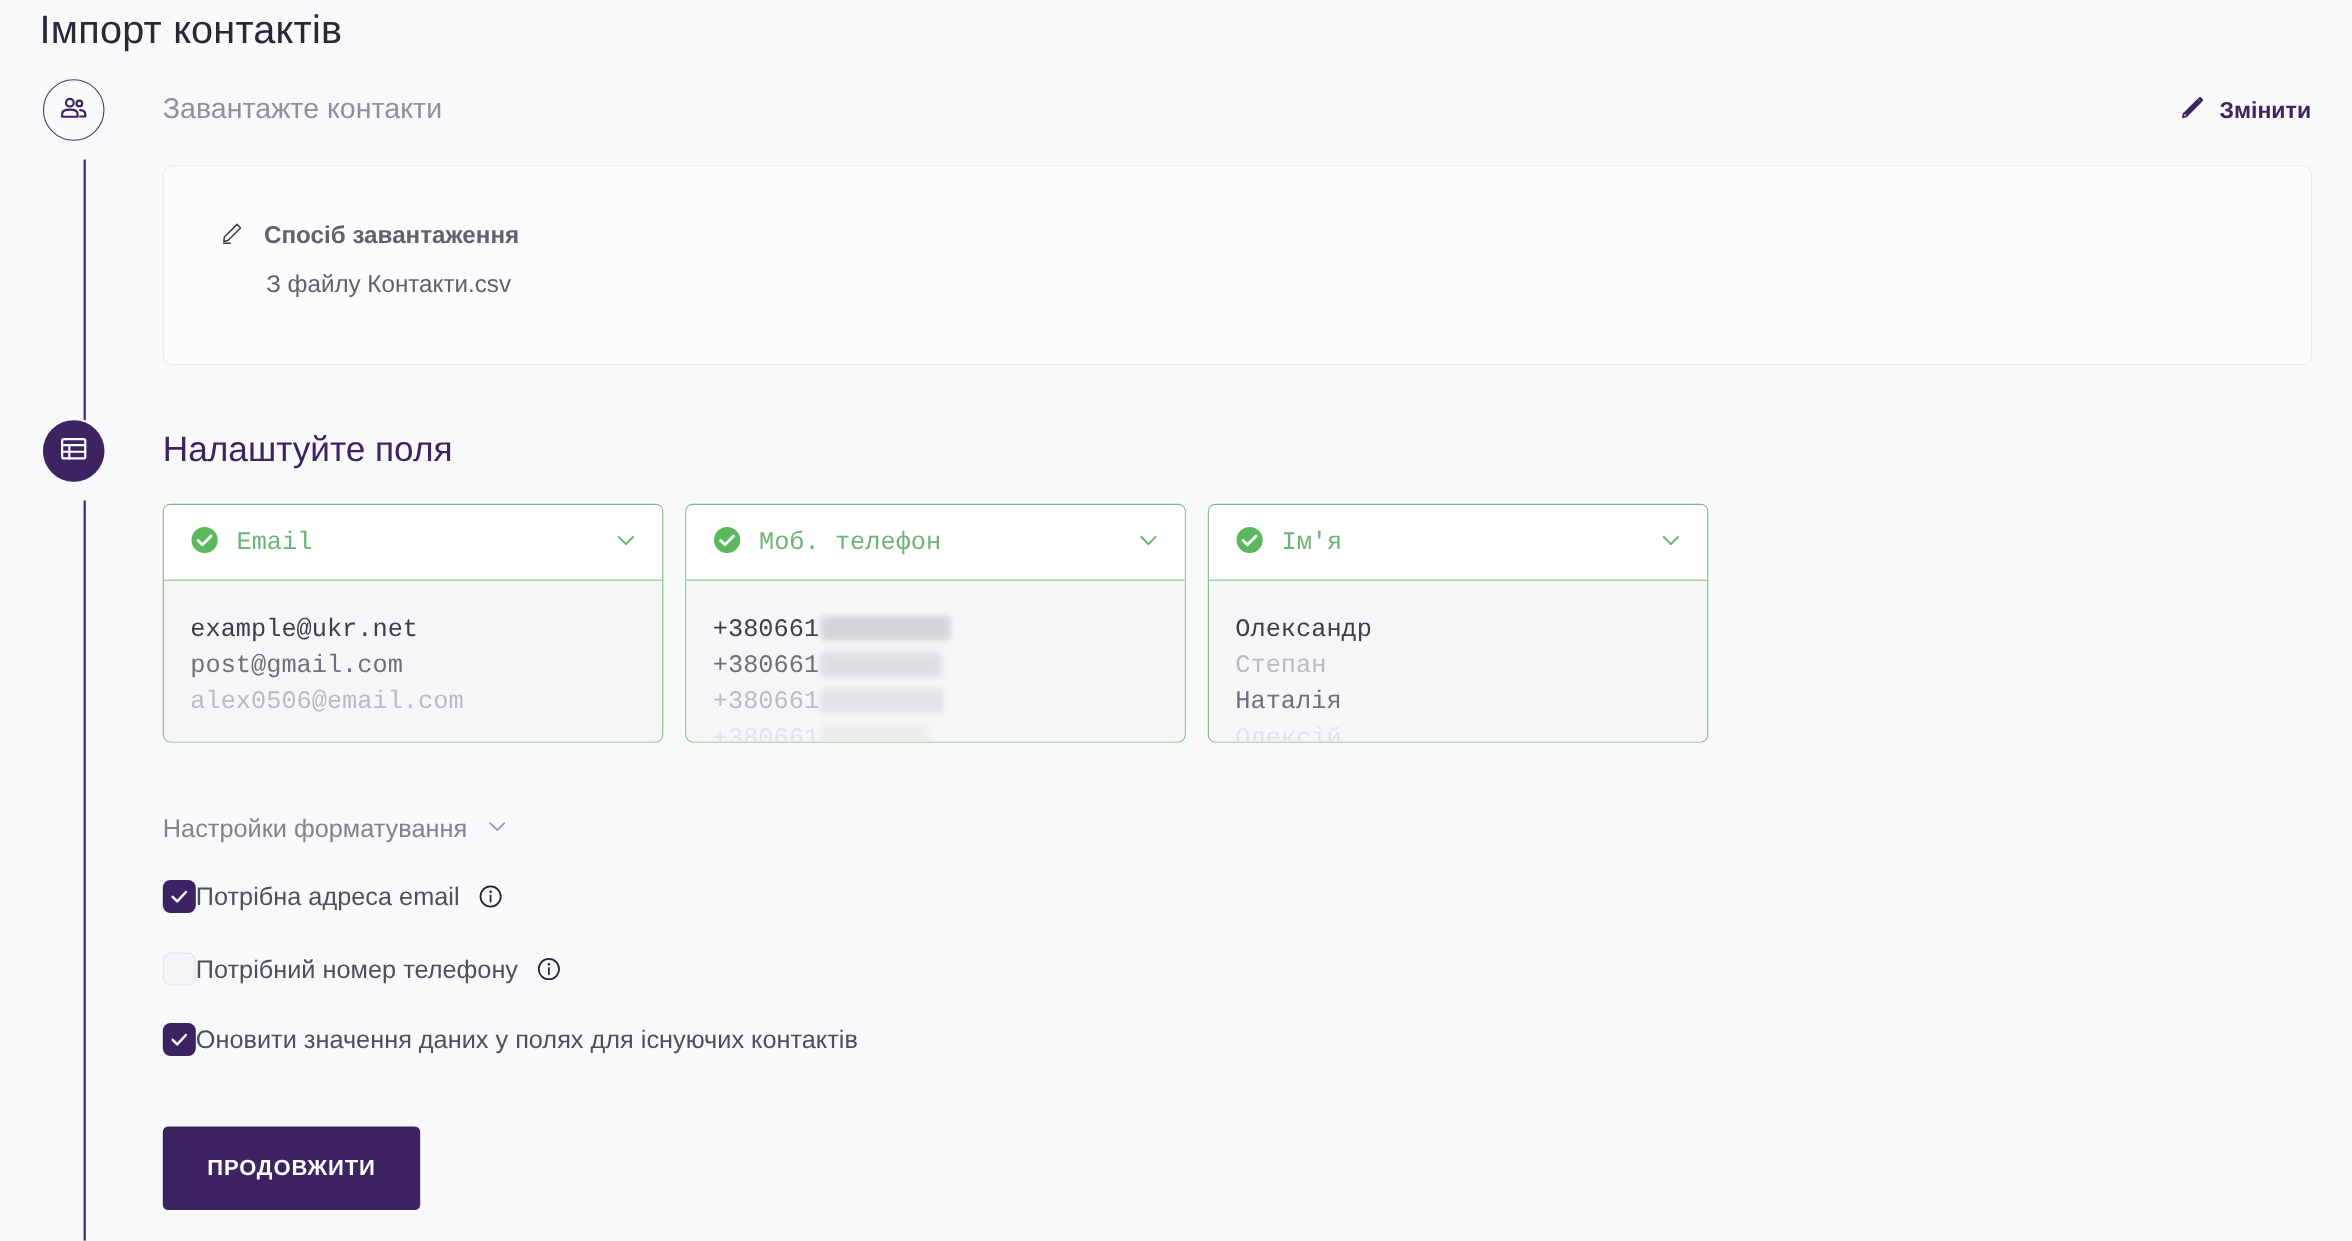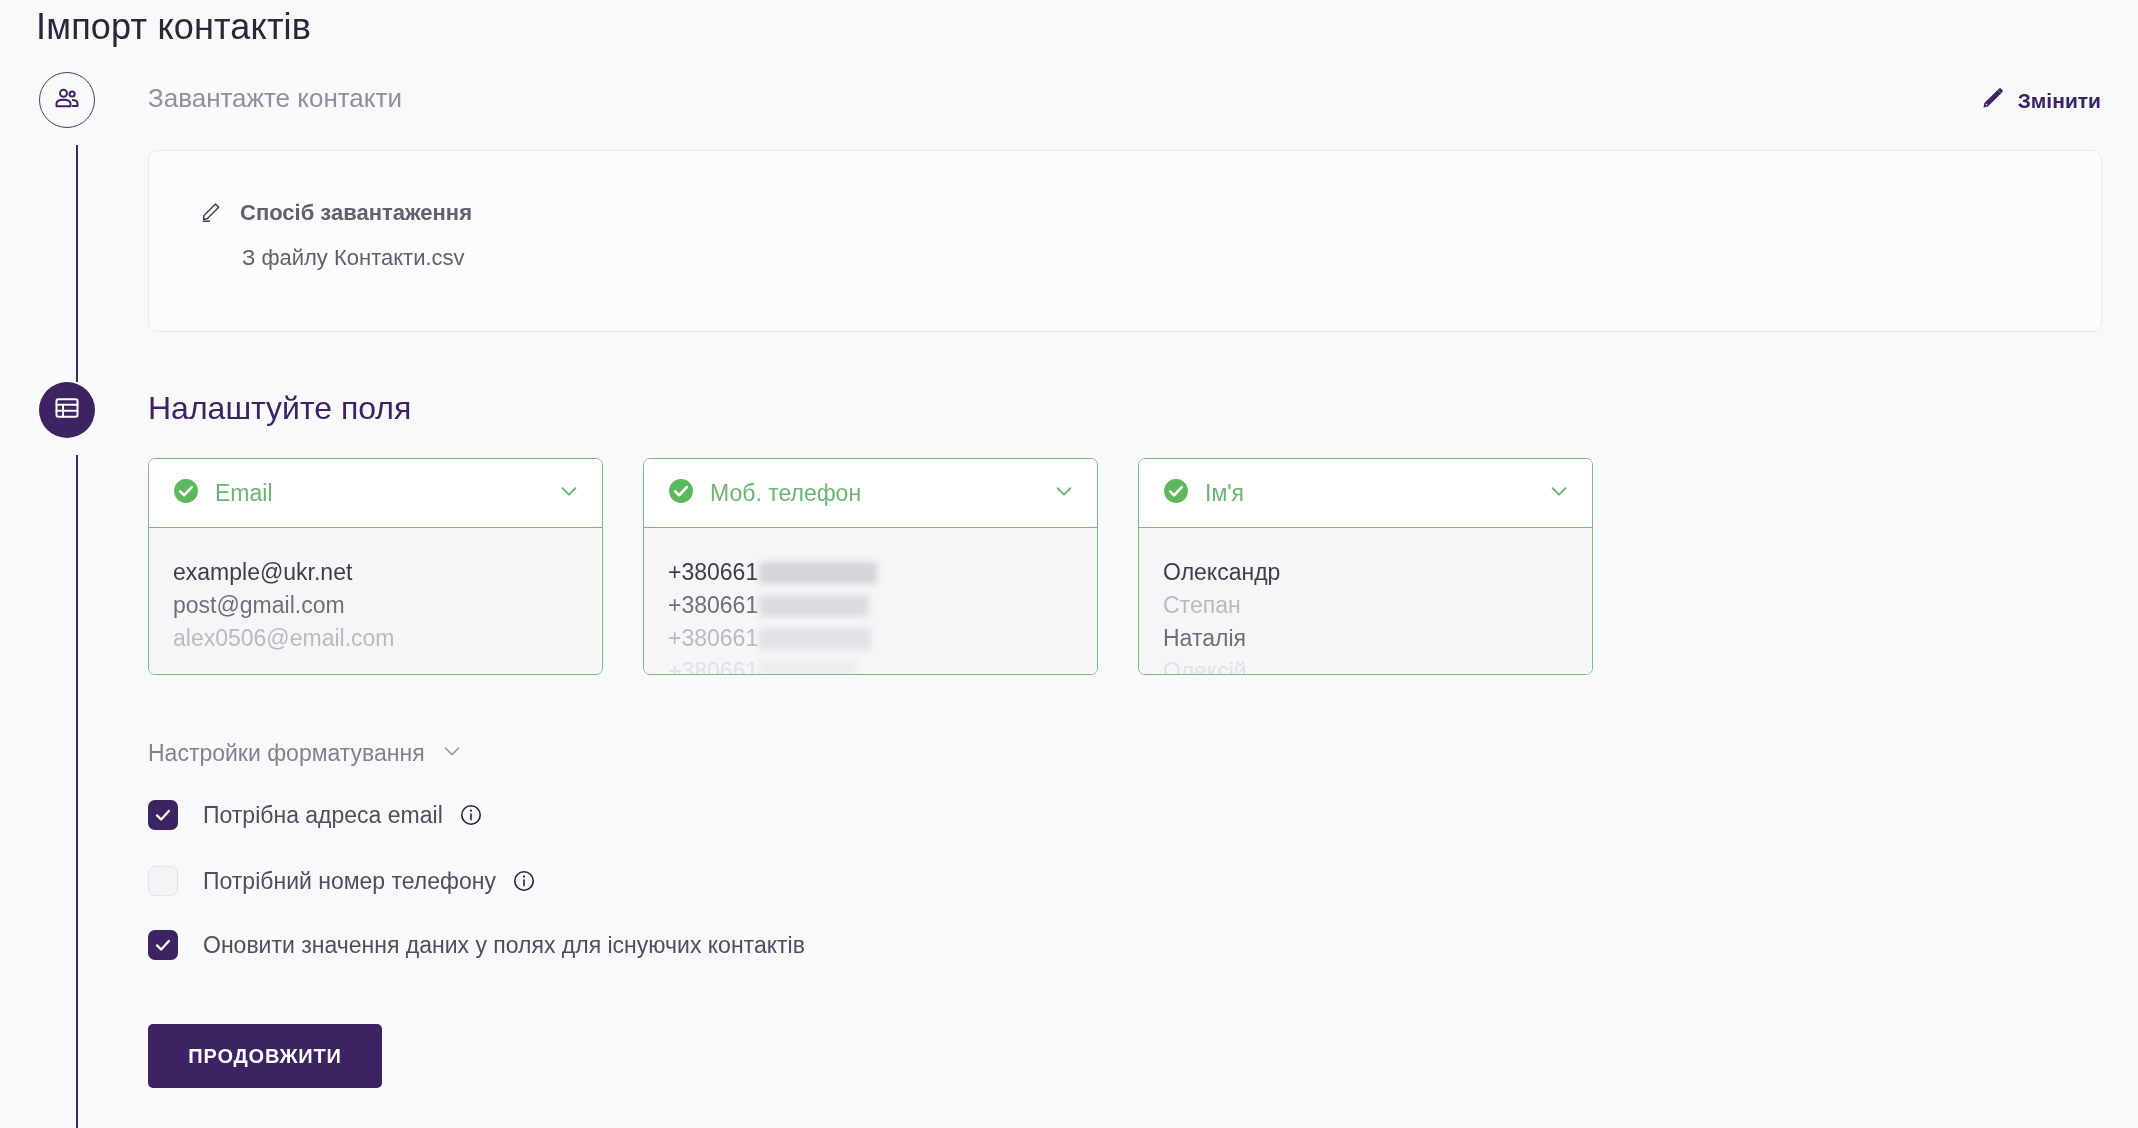--- a/index.html
+++ b/index.html
@@ -132,21 +132,22 @@
     font-weight: 400;
     white-space: nowrap;
   }
 
   
   .fields-row {
     position: absolute;
     left: 148px;
     top: 458px;
     display: flex;
-    gap: 40px;
+    gap: 20px;
+    font-family: Liberation Mono, monospace;
   }
   .field-card {
     width: 455px;
     box-sizing: border-box;
     border: 1px solid #79bd7c;
     border-radius: 7px;
     background: #ffffff;
     overflow: hidden;
     height: 217px;
     position: relative;
@@ -237,39 +238,38 @@
     box-sizing: border-box;
     display: flex;
     align-items: center;
     justify-content: center;
     flex: none;
   }
   .cbox.on  { background: #3d2362; }
   .cbox.off { background: #f3f4f6; border: 1px solid #e4e5ea; }
 
   .check-label {
-    margin-left: 25px;
     font-size: 23px;
     color: #4d4e60;
     white-space: nowrap;
   }
   .info-icon {
     margin-left: 16px;
     flex: none;
     cursor: pointer;
     display: inline-flex;
   }
 
   
   .continue-btn {
     position: absolute;
     left: 148px;
     top: 1024px;
     width: 234px;
-    height: 64px;
+    height: 76px;
     background: #3d2362;
     color: #ffffff;
     border: none;
     border-radius: 5px;
     font-family: inherit;
     font-size: 20px;
     font-weight: 700;
     letter-spacing: .8px;
     cursor: pointer;
   }

